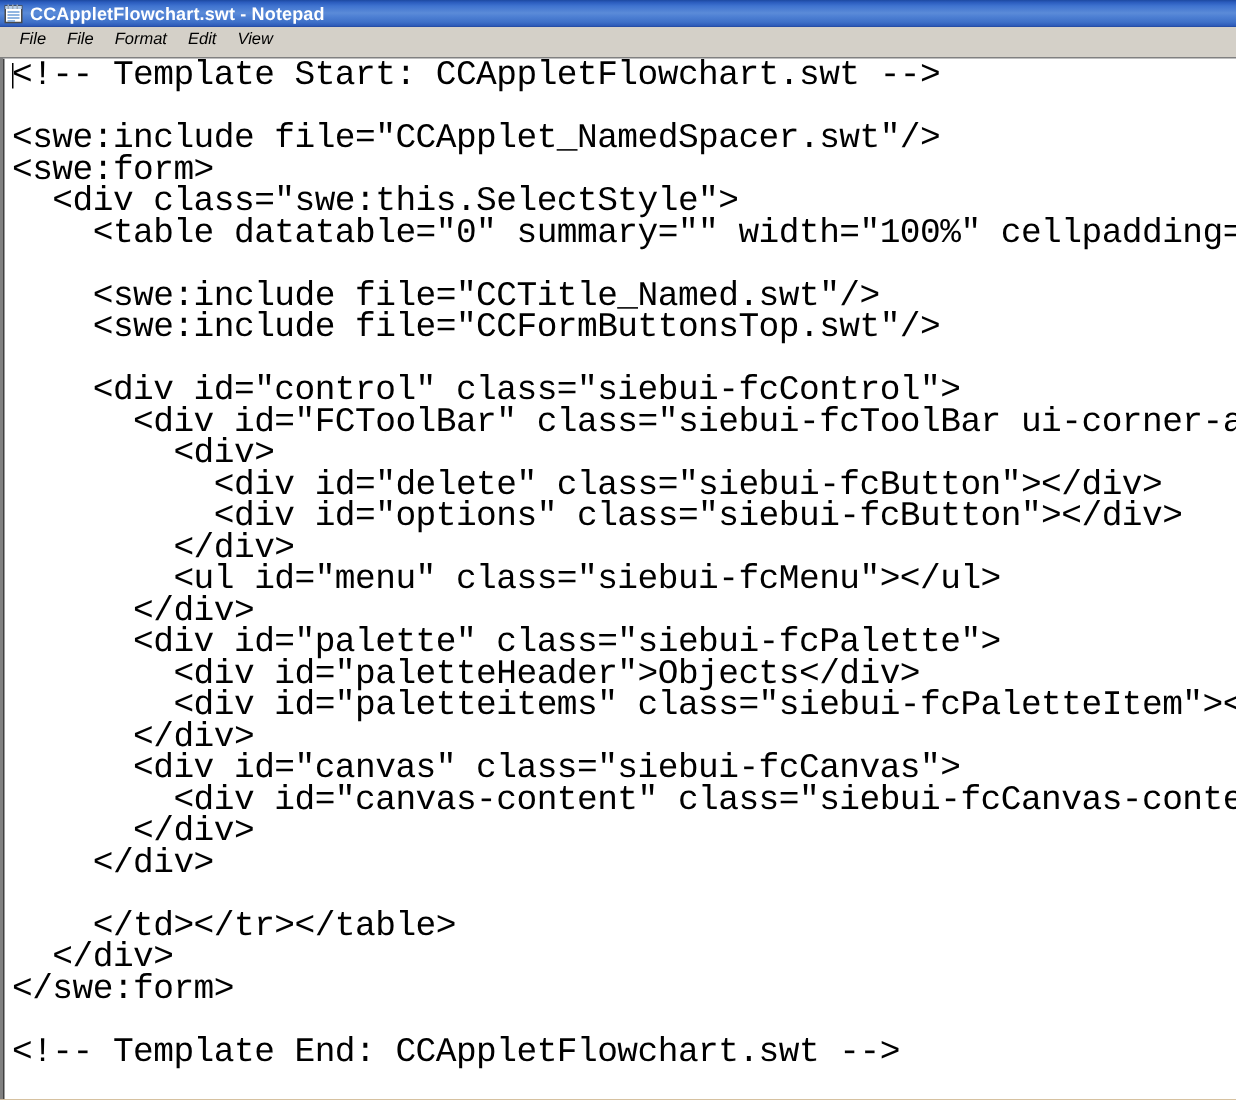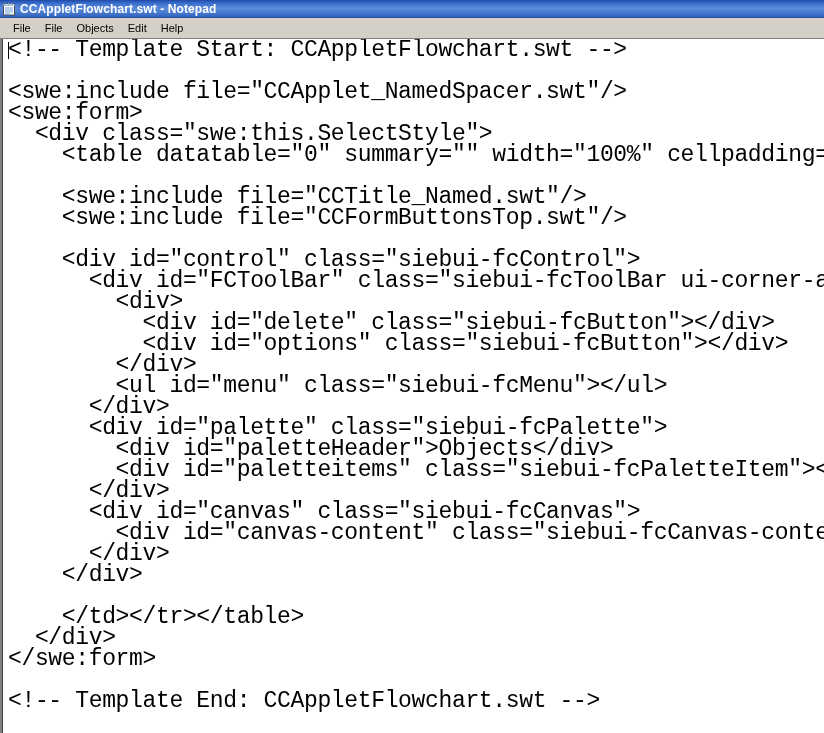--- a/index.html
+++ b/index.html
@@ -53,23 +53,23 @@
     line-height: 14px;
     letter-spacing: 0.1px;
   }
 
   
   .menubar {
     height: 20px;
     flex: 0 0 20px;
     background: #d4d0c8;
     display: flex;
-    align-items: center;
     padding-left: 6px;
     box-sizing: border-box;
+    font-style: italic;
   }
   .menu-item {
     font-family: "Liberation Sans", sans-serif;
     font-size: 11px;
     color: #000000;
     padding: 1px 7px 2px 7px;
     line-height: 14px;
     white-space: nowrap;
     cursor: default;
   }
@@ -141,23 +141,23 @@
         <rect x="6" y="1" width="1" height="3" fill="#9aa7b5"></rect>
         <rect x="9" y="1" width="1" height="3" fill="#9aa7b5"></rect>
       </svg>
     </span>
     <span class="titlebar-text">CCAppletFlowchart.swt - Notepad</span>
   </div>
 
   <div class="menubar">
     <div class="menu-item">File</div>
     <div class="menu-item">File</div>
-    <div class="menu-item">Objects</div>
+    <div class="menu-item">Format</div>
     <div class="menu-item">Edit</div>
-    <div class="menu-item">Help</div>
+    <div class="menu-item">View</div>
   </div>
 
   <div class="client">
     <div class="editarea">
       <span class="caret"></span>
       <pre class="code">&lt;!-- Template Start: CCAppletFlowchart.swt --&gt;
 
 &lt;swe:include file="CCApplet_NamedSpacer.swt"/&gt;
 &lt;swe:form&gt;
   &lt;div class="swe:this.SelectStyle"&gt;

